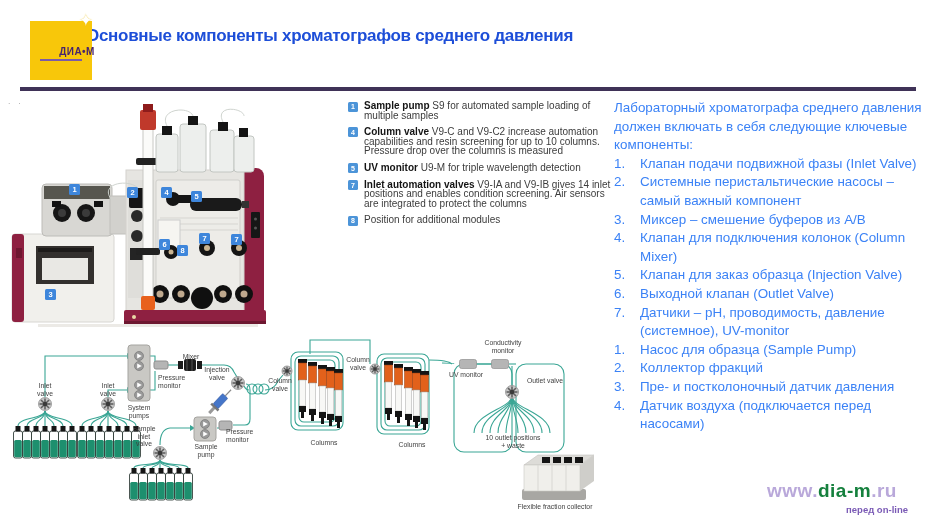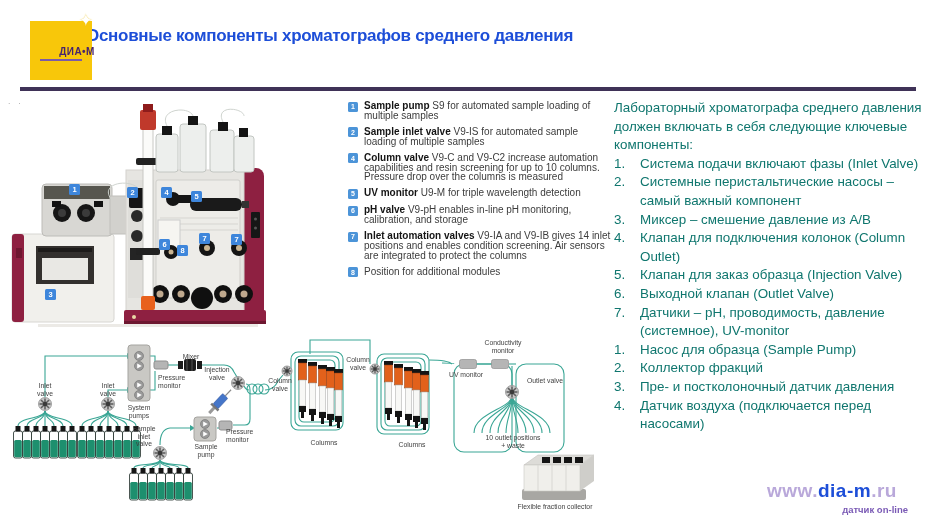--- a/index.html
+++ b/index.html
@@ -26,35 +26,35 @@
 
   
   .features{position:absolute;left:348px;top:101px;width:264px;}
   .feat{display:flex;gap:6px;margin-bottom:6.5px;}
   .feat .chip{flex:0 0 auto;width:10px;height:10px;background:#4C94D8;color:#fff;font-size:7px;
           font-weight:700;display:flex;align-items:center;justify-content:center;border-radius:1.5px;margin-top:0.5px;}
   .feat .txt{font-size:10px;line-height:9.7px;color:#3c3c3c;}
   .feat .lead{font-weight:700;color:#141414;}
 
   
-  .ru-panel{position:absolute;left:614px;top:99px;width:314px;font-size:13.4px;line-height:18.6px;color:#0f766e;}
+  .ru-panel{position:absolute;left:614px;top:99px;width:314px;font-size:13.4px;line-height:18.6px;color:#3b82f6;}
   .ru-item{display:flex;}
   .ru-num{flex:0 0 26px;}
   .ru-txt{flex:1;}
 
   
   .schematic{position:absolute;left:8px;top:333px;width:600px;height:196px;}
   .s-lbl{position:absolute;font-size:6.8px;line-height:7.5px;color:#3f3f3f;text-align:center;
          white-space:pre-line;}
 
   
   .wm{position:absolute;left:750px;top:481px;width:164px;text-align:center;z-index:6;
       font-weight:700;font-size:19px;letter-spacing:0.5px;line-height:20px;}
   .wm .wm-light{color:#b9a8da;text-align:right;}
-  .wm .wm-name{color:#1d4ed8;}
+  .wm .wm-name{color:#15803d;}
   .wm-tag{display:block;font-size:9.5px;color:#7a5ab5;font-weight:700;text-align:right;
       padding-right:6px;margin-top:-1px;letter-spacing:0;}
 
   .dots{position:absolute;left:8px;top:100px;color:#9a9a9a;font-size:7px;letter-spacing:3px;}
 </style>
 </head>
 <body>
 
 <div class="slide">
 
@@ -166,62 +166,54 @@
   <div class="marker" style="left:231px;top:234px;">7</div>
   <div class="marker" style="left:177px;top:245px;">8</div>
   <div class="marker" style="left:45px;top:289px;">3</div>
 
   <div class="features">
     <div class="feat">
         <span class="chip">1</span>
         <div class="txt"><span class="lead">Sample pump</span><span> S9 for automated sample loading of multiple samples</span></div>
       </div>
     <div class="feat">
-        <span class="chip">2</span>
-        <div class="txt"><span class="lead">Sample inlet valve</span><span> V9-IS for automated sample loading of multiple samples</span></div>
-      </div>
-    <div class="feat">
         <span class="chip">4</span>
         <div class="txt"><span class="lead">Column valve</span><span> V9-C and V9-C2 increase automation capabilities and resin screening for up to 10 columns. Pressure drop over the columns is measured</span></div>
       </div>
     <div class="feat">
         <span class="chip">5</span>
         <div class="txt"><span class="lead">UV monitor</span><span> U9-M for triple wavelength detection</span></div>
       </div>
     <div class="feat">
-        <span class="chip">6</span>
-        <div class="txt"><span class="lead">pH valve</span><span> V9-pH enables in-line pH monitoring, calibration, and storage</span></div>
-      </div>
-    <div class="feat">
         <span class="chip">7</span>
         <div class="txt"><span class="lead">Inlet automation valves</span><span> V9-IA and V9-IB gives 14 inlet positions and enables condition screening. Air sensors are integrated to protect the columns</span></div>
       </div>
     <div class="feat">
         <span class="chip">8</span>
         <div class="txt"><span class="lead"></span><span>Position for additional modules</span></div>
       </div>
   </div>
 
   <div class="ru-panel">
     <div>Лабораторный хроматографа среднего давления должен включать в себя следующие ключевые компоненты:</div>
     <div class="ru-item">
         <span class="ru-num">1.</span>
-        <span class="ru-txt">Система подачи включают фазы (Inlet Valve)</span>
+        <span class="ru-txt">Клапан подачи подвижной фазы (Inlet Valve)</span>
       </div>
     <div class="ru-item">
         <span class="ru-num">2.</span>
         <span class="ru-txt">Системные перистальтические насосы – самый важный компонент</span>
       </div>
     <div class="ru-item">
         <span class="ru-num">3.</span>
-        <span class="ru-txt">Миксер – смешение давление из А/В</span>
+        <span class="ru-txt">Миксер – смешение буферов из А/В</span>
       </div>
     <div class="ru-item">
         <span class="ru-num">4.</span>
-        <span class="ru-txt">Клапан для подключения колонок (Column Outlet)</span>
+        <span class="ru-txt">Клапан для подключения колонок (Column Mixer)</span>
       </div>
     <div class="ru-item">
         <span class="ru-num">5.</span>
         <span class="ru-txt">Клапан для заказ образца (Injection Valve)</span>
       </div>
     <div class="ru-item">
         <span class="ru-num">6.</span>
         <span class="ru-txt">Выходной клапан (Outlet Valve)</span>
       </div>
     <div class="ru-item">
@@ -489,16 +481,16 @@
 valve</div>
     <div class="s-lbl" style="left:176px;top:110px;width:44px;">Sample
 pump</div>
     <div class="s-lbl" style="left:218px;top:95px;width:46px;text-align:left;">Pressure
 monitor</div>
     <div class="s-lbl" style="left:492px;top:170px;width:110px;">Flexible fraction collector</div>
   </div>
 
   <div class="wm">
     <span class="wm-light">www.</span><span class="wm-name">dia-m</span><span class="wm-light">.ru</span>
-    <span class="wm-tag">датчик on-line</span>
+    <span class="wm-tag">перед on-line</span>
   </div>
 
 </div>
 
 </body></html>

